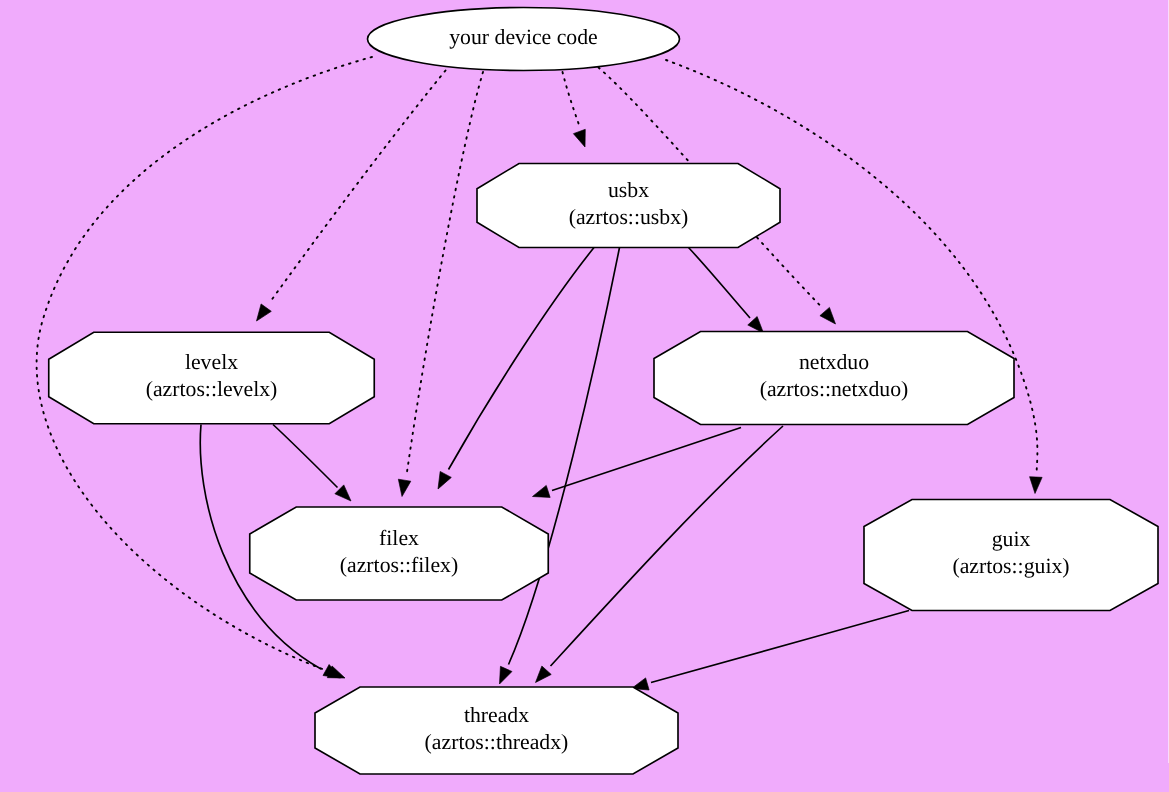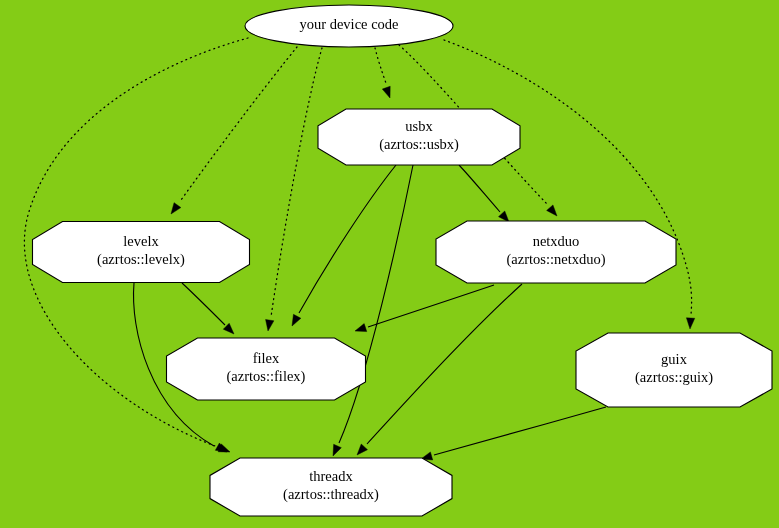--- a/index.html
+++ b/index.html
@@ -4,21 +4,21 @@
 <style>
   html, body {
     margin: 0;
     padding: 0;
     background: #ffffff;
   }
   #graph-canvas {
     position: relative;
     width: 779px;
     height: 528px;
-    background: #84cc16;
+    background: #f0abfc;
     font-family: "Liberation Serif", "DejaVu Serif", serif;
     overflow: hidden;
   }
   svg#graph-svg {
     position: absolute;
     top: 0;
     left: 0;
     width: 779px;
     height: 528px;
   }

